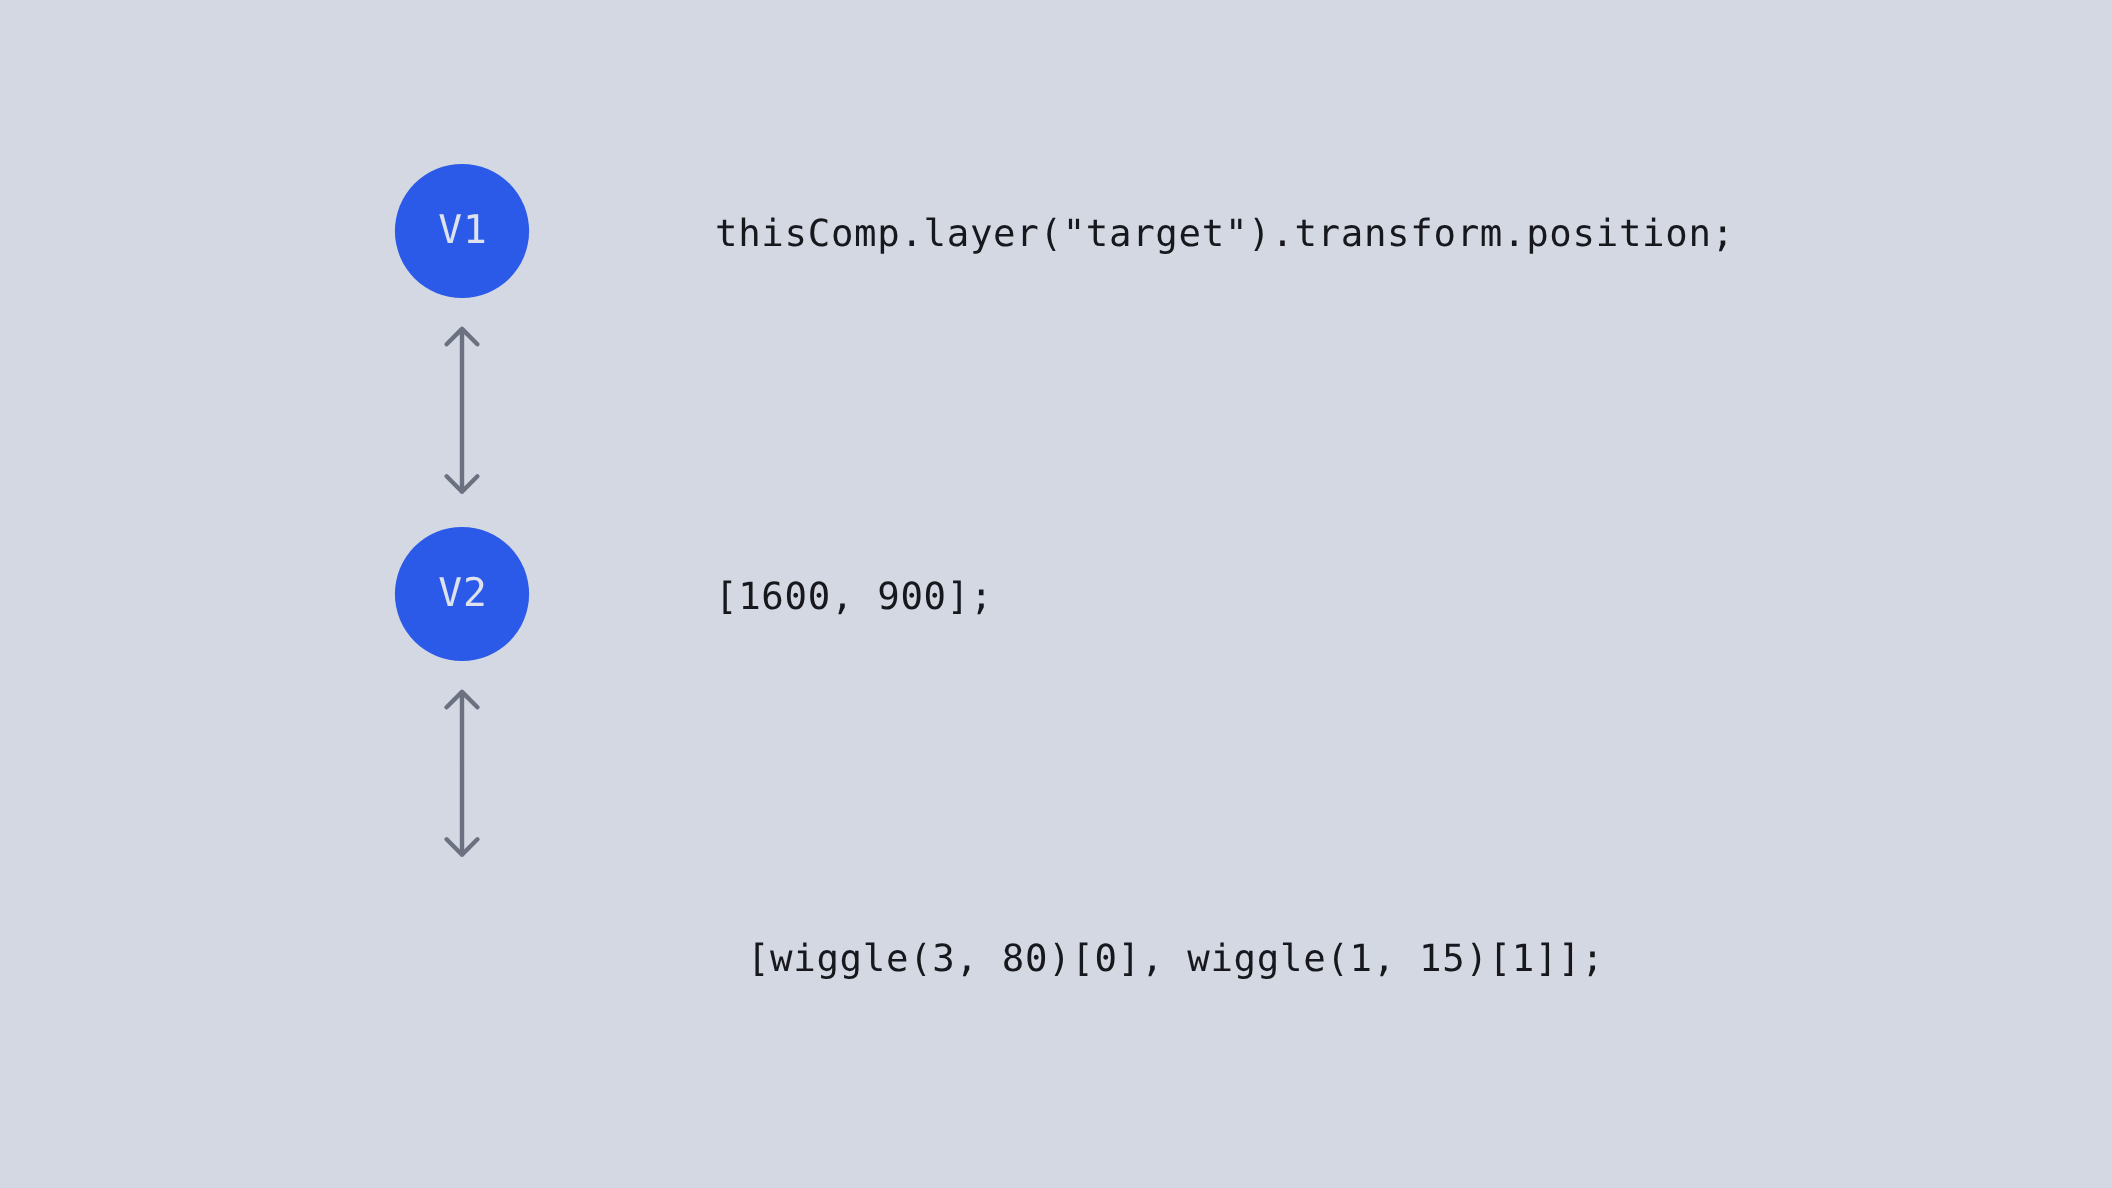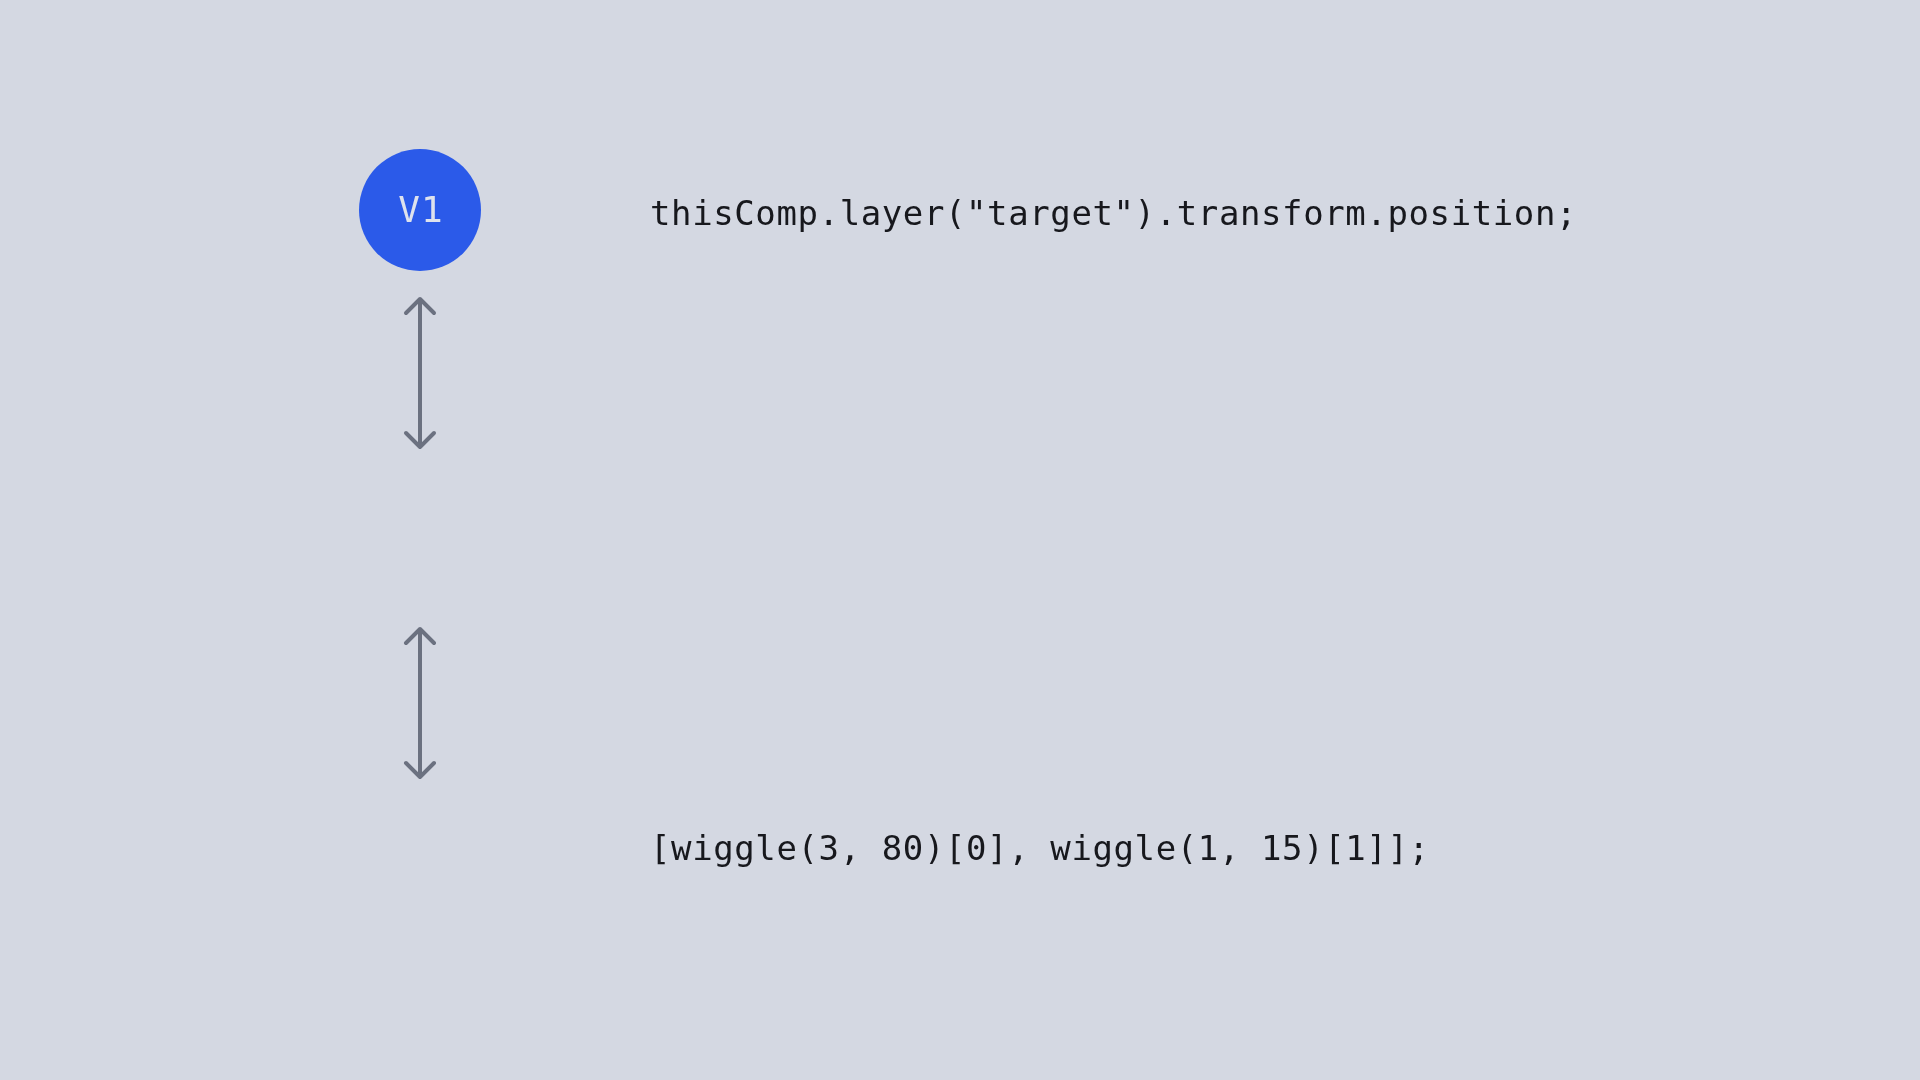--- a/index.html
+++ b/index.html
@@ -50,21 +50,21 @@
     position: absolute;
     left: 650px;
     transform: translateY(-50%);
     color: var(--code-text);
     font-size: 34px;
     letter-spacing: 0.6px;
     white-space: pre;
   }
   .code.c1 { top: 213px; }
   .code.c2 { top: 543px; }
-  .code.c3 { top: 848px; }
+  .code.c3 { top: 872px; margin-left: 29px; }
   .arrow {
     position: absolute;
     left: 400px;
     color: var(--arrow);
   }
   .arrow.a1 { top: 295px; }
   .arrow.a2 { top: 625px; }
 </style>
 </head>
 <body>
@@ -73,20 +73,24 @@
 
   <div class="node n1">
     <span class="node-label">V1</span>
   </div>
   <code class="code c1">thisComp.layer("target").transform.position;</code>
 
   <svg class="arrow a1" width="40" height="156" viewBox="0 0 40 156" aria-hidden="true">
     <path d="M20 4 V152 M6 18 L20 4 L34 18 M6 138 L20 152 L34 138" fill="none" stroke="currentColor" stroke-width="4" stroke-linecap="round" stroke-linejoin="round"></path>
   </svg>
 
+  <div class="node n2">
+    <span class="node-label">V2</span>
+  </div>
+  <code class="code c2">[1600, 900];</code>
 
   <svg class="arrow a2" width="40" height="156" viewBox="0 0 40 156" aria-hidden="true">
     <path d="M20 4 V152 M6 18 L20 4 L34 18 M6 138 L20 152 L34 138" fill="none" stroke="currentColor" stroke-width="4" stroke-linecap="round" stroke-linejoin="round"></path>
   </svg>
 
   <code class="code c3">[wiggle(3, 80)[0], wiggle(1, 15)[1]];</code>
 
 </div>
 
 </body></html>

